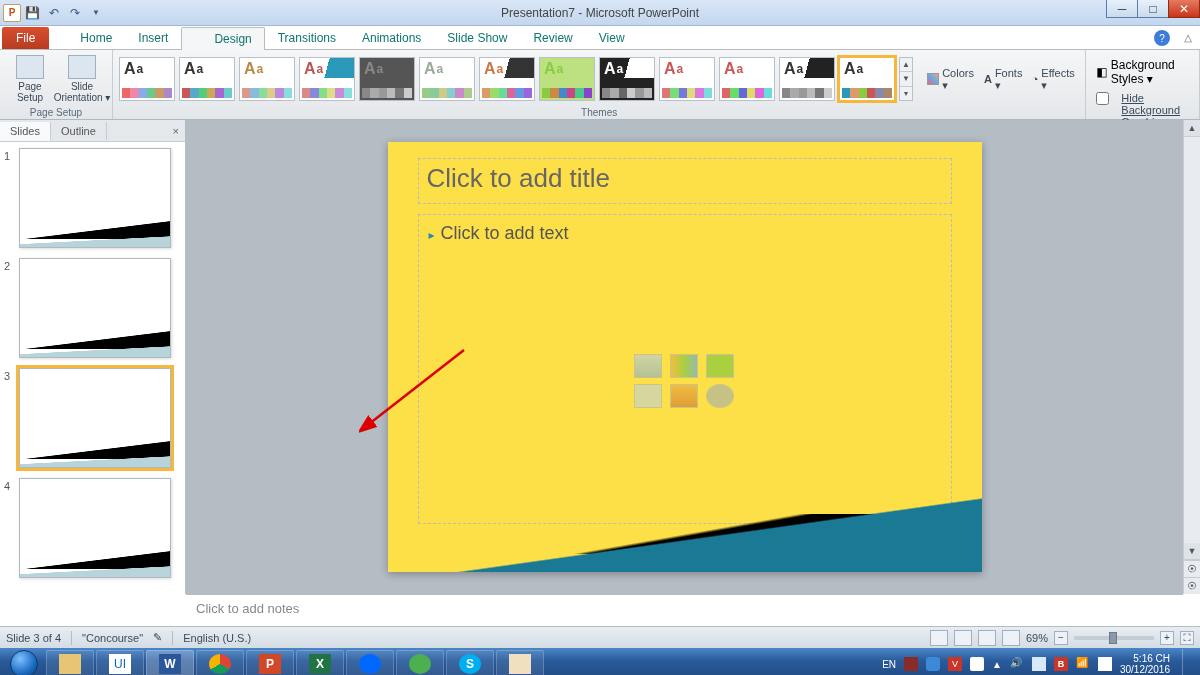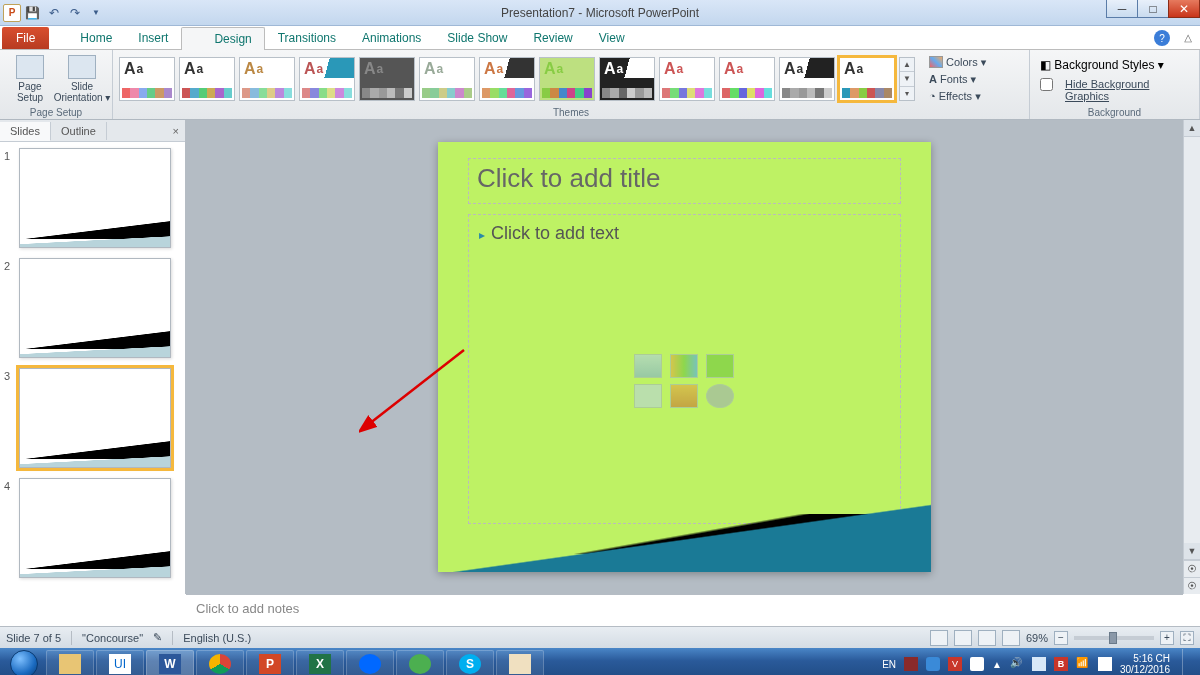--- a/index.html
+++ b/index.html
@@ -35,21 +35,21 @@
 .themes { display:flex; gap:4px; align-items:center; height:52px;}
 .theme { width:56px; height:44px; background:#fff; border:1px solid #b8c0c8; display:flex; flex-direction:column; cursor:pointer; position:relative;}
 .theme.sel { outline:3px solid #f5b83d; outline-offset:-1px;}
 .theme .aa { font-size:16px; font-weight:bold; padding:2px 4px 0; display:flex; align-items:center; gap:1px;}
 .theme .strip { height:10px; display:flex; margin:auto 2px 2px;}
 .theme .strip span { flex:1; }
 .themes-more { width:16px; height:44px; border:1px solid #b8c0c8; background:#eef2f6; display:flex; flex-direction:column; cursor:pointer;}
 .themes-more div { flex:1; display:flex; align-items:center; justify-content:center; font-size:8px; color:#555; border-bottom:1px solid #c5ccd4;}
 .themes-more div:last-child { border:none;}
 
-.variant-col { display:flex; flex-direction:column; gap:0; font-size:11px; color:#3b4a5a; }
+.variant-col { display:flex; flex-direction:row; gap:0; font-size:11px; color:#3b4a5a; }
 .variant-item { display:flex; align-items:center; gap:3px; padding:2px 4px; cursor:pointer;}
 .variant-item .sw { width:14px; height:12px; border:1px solid #999; background:linear-gradient(45deg,#e66,#6ae,#ea6);}
 .cbx { display:flex; align-items:flex-start; gap:12px; font-size:11px; color:#3b4a5a; padding:2px 4px;text-decoration:underline;}
 
 
 .main { display:flex; height:474px; }
 .slidepanel { width:186px; background:#eef1f4; border-right:1px solid #b5bcc4; display:flex; flex-direction:column;}
 .paneltabs { display:flex; height:22px; border-bottom:1px solid #c5ccd4; background:#e4e8ec; font-size:11px; align-items:center;}
 .paneltab { padding:3px 10px; cursor:pointer; color:#555; border-right:1px solid #c5ccd4;}
 .paneltab.active { background:#f8f9fa; border-bottom:1px solid #f8f9fa; position:relative; top:1px;}
@@ -59,21 +59,21 @@
 .thumbnum { width:12px; font-size:11px; color:#555; padding-top:2px;}
 .thumb { width:152px; height:100px; background:#fff; border:1px solid #b0b8c0; box-shadow:1px 1px 3px rgba(0,0,0,0.15); position:relative; cursor:pointer; overflow:hidden;}
 .thumb.sel { outline:3px solid #f5b83d; outline-offset:0;}
 .thumb .deco { position:absolute; bottom:0; left:0; right:0; height:36px;}
 .thumb .d1 { background:linear-gradient(355deg,#1a7a96 40%,transparent 41%);}
 .thumb .d2 { position:absolute; bottom:8px;left:0;right:0;height:18px; background:linear-gradient(353deg,#000 48%,transparent 50%);}
 .thumb .d3 { position:absolute; bottom:0;left:0;right:0;height:14px; background:linear-gradient(357deg,#b8d4db 48%,transparent 50%);}
 .thumb.tall .deco{height:50px;}
 
 .canvas-area { flex:1; background:#b4bcc4; display:flex; align-items:center; justify-content:center; position:relative;}
-.slide { width:493px; height:430px; background:#bef264; box-shadow:0 2px 8px rgba(0,0,0,0.3); position:relative;}
+.slide { width:594px; height:430px; background:#fde047; box-shadow:0 2px 8px rgba(0,0,0,0.3); position:relative;}
 .slide-deco { position:absolute; bottom:0; left:0; right:0; height:78px;}
 .slide-deco .s1 { position:absolute; bottom:0;left:0;right:0;height:78px; background:linear-gradient(352deg,#1a7a96 45%,transparent 46%);}
 .slide-deco .s2 { position:absolute; bottom:18px;left:0;right:0;height:40px; background:linear-gradient(350deg,#000 48%,transparent 50%);}
 .slide-deco .s3 { position:absolute; bottom:0;left:0;right:0;height:28px; background:linear-gradient(355deg,#b8d4db 48%,transparent 50%);}
 .ph { position:absolute; border:1px dashed #bbb; }
 .ph-title { left:30px; top:16px; right:30px; height:46px; padding:4px 8px; font-size:26px; color:#666;}
 .ph-body { left:30px; top:72px; right:30px; height:310px; padding:8px 10px;}
 .ph-body .bt { color:#2a8aa8; margin-right:6px;}
 .ph-body .bodytxt { font-size:18px; color:#555;}
 .content-icons { position:absolute; left:50%; top:54%; transform:translate(-50%,-50%); display:grid; grid-template-columns:repeat(3,30px); gap:6px; opacity:0.55;}
@@ -468,21 +468,21 @@
     <div class="track"></div>
     <div class="arr">▼</div>
     <div class="nav">⦿</div>
     <div class="nav">⦿</div>
   </div>
 </div>
 
 <div class="notes">Click to add notes</div>
 
 <div class="status">
-  <span>Slide 7 of 5</span>
+  <span>Slide 3 of 4</span>
   <div class="sep"></div>
   <span>"Concourse"</span>
   <span>✎</span>
   <div class="sep"></div>
   <span>English (U.S.)</span>
   <div class="status-right">
     <div class="viewbtn"></div>
     <div class="viewbtn"></div>
     <div class="viewbtn"></div>
     <div class="viewbtn"></div>

